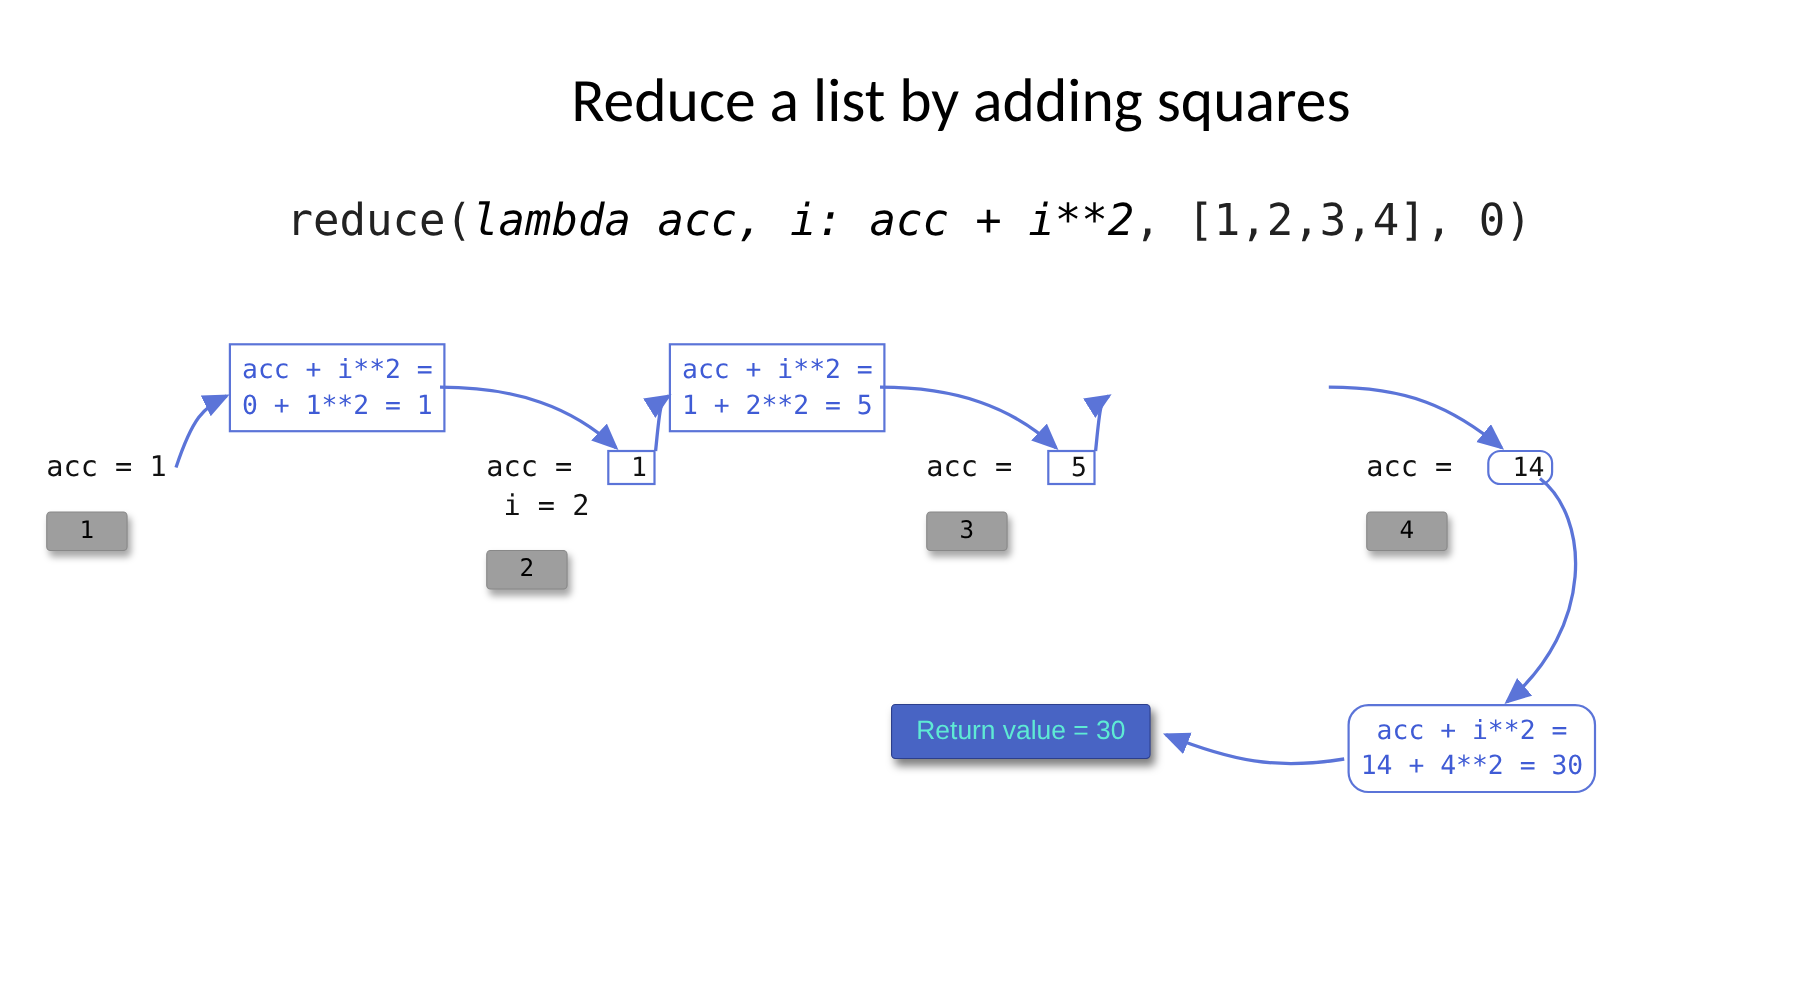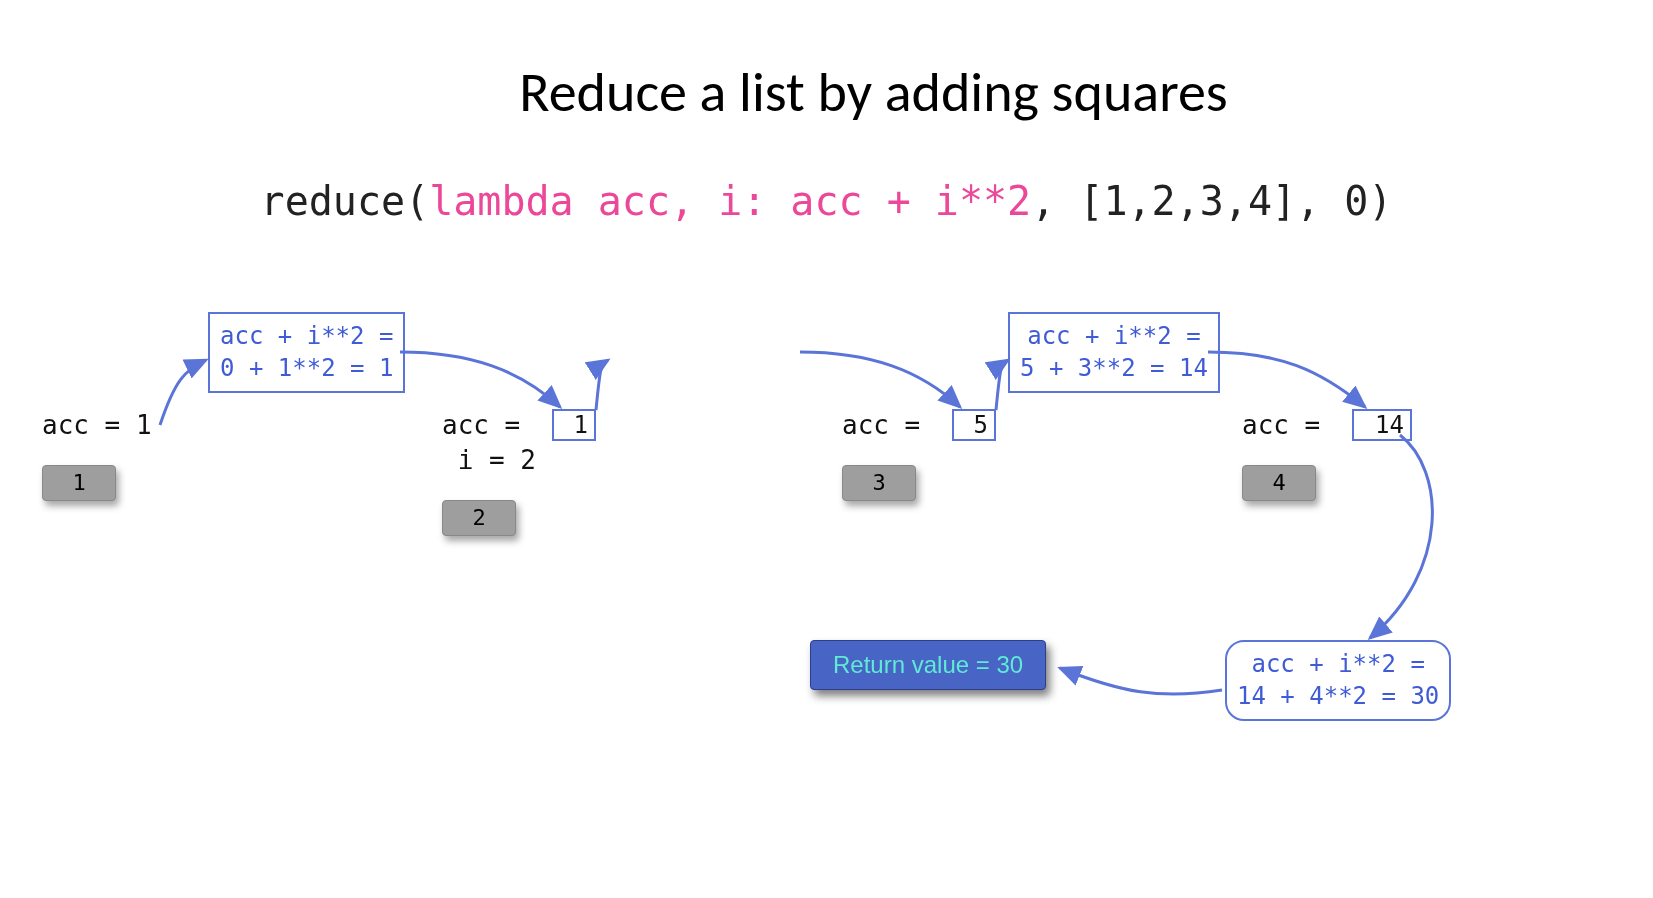--- a/index.html
+++ b/index.html
@@ -31,21 +31,22 @@
     position: absolute;
     top: 178px;
     left: 0;
     width: 100%;
     text-align: center;
     font-family: "Consolas", "Menlo", monospace;
     font-size: 40px;
     color: #222;
   }
   .code-line .lambda {
-    color: #ec4899;
+    color: #000000;
+    font-style: italic;
   }
   .mono {
     font-family: "Consolas", "Menlo", monospace;
   }
   .step {
     position: absolute;
     width: 200px;
     text-align: left;
   }
   .state {
@@ -141,28 +142,28 @@
   <div class="step" style="left:842px; top:408px;">
     <div class="state">acc = </div>
     <div class="chip">3</div>
   </div>
   <div class="accbox" style="left:952px; top:409px; width:28px;">5</div>
 
   <div class="step" style="left:1242px; top:408px;">
     <div class="state">acc = </div>
     <div class="chip">4</div>
   </div>
-  <div class="accbox" style="left:1352px; top:409px; width:44px;">14</div>
+  <div class="accbox" style="left:1352px; top:409px; width:44px;border-radius:12px;">14</div>
 
   <div class="calc" style="left:208px; top:312px;"><span>acc + i**2 =</span>
 <span>0 + 1**2 = 1</span></div>
 
+  <div class="calc" style="left:608px; top:312px;"><span>acc + i**2 =</span>
+<span>1 + 2**2 = 5</span></div>
 
-  <div class="calc" style="left:1008px; top:312px;"><span>acc + i**2 =</span>
-<span>5 + 3**2 = 14</span></div>
 
   <div class="calc" style="left:1225px; top:640px;border-radius:19px;"><span>acc + i**2 =</span>
 <span>14 + 4**2 = 30</span></div>
 
   <div class="retbox" style="left:810px; top:640px;">Return value = 30</div>
 
   <svg class="arrows">
     <defs>
       <marker id="ah" markerWidth="10" markerHeight="10" refX="7" refY="3.5" orient="auto">
         <polygon points="0 0, 8 3.5, 0 7" fill="#5b74d8"></polygon>

